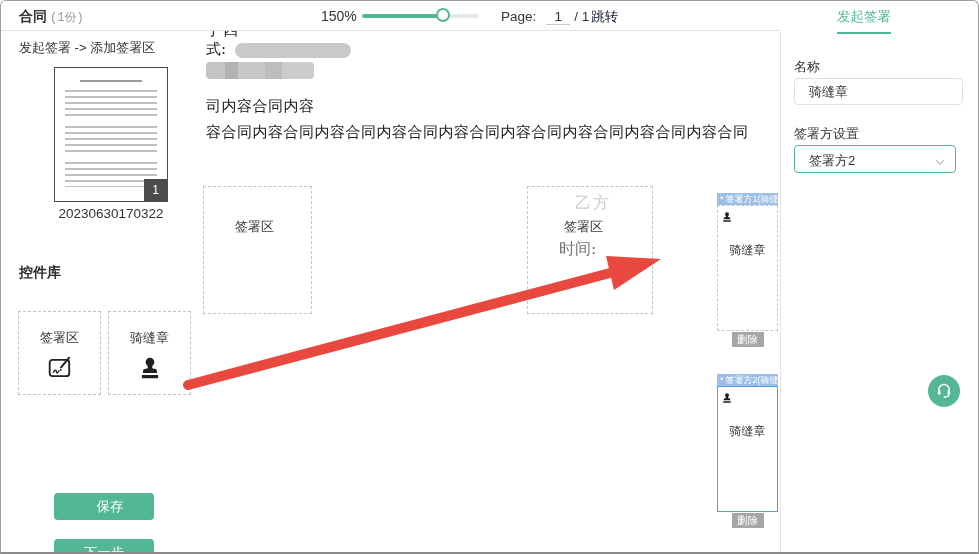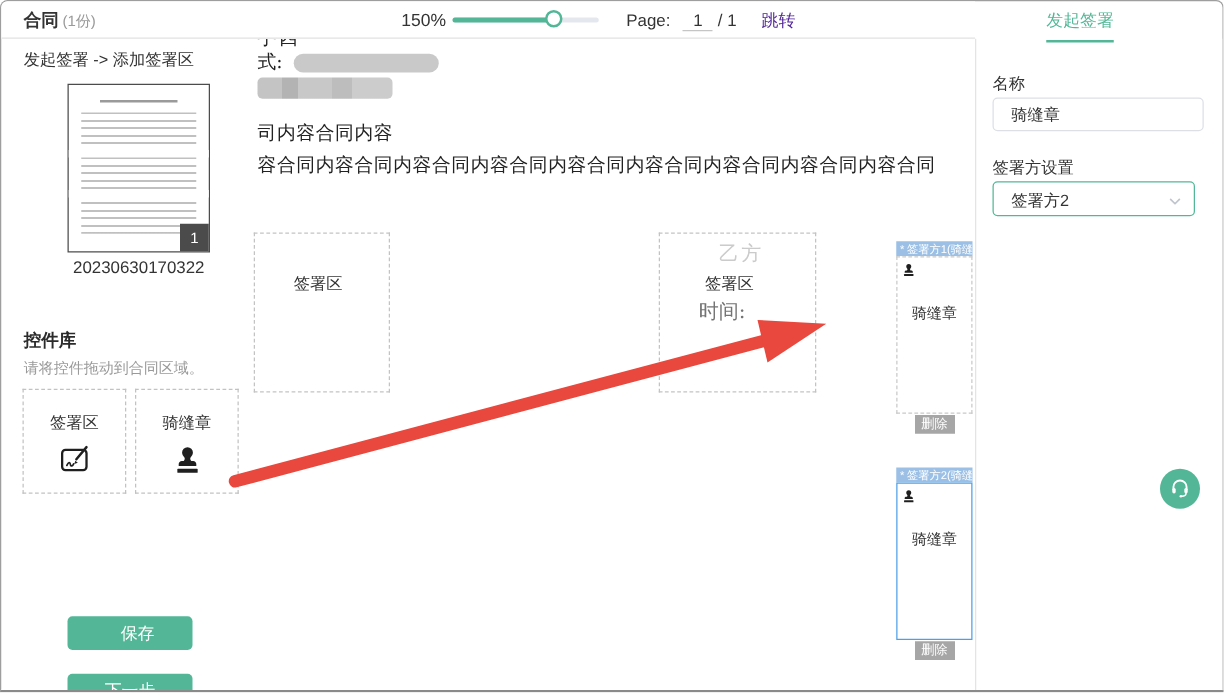--- a/index.html
+++ b/index.html
@@ -7,30 +7,30 @@
   body { font-family:"Liberation Sans",sans-serif; }
   #window {
     position:relative; width:979px; height:554px; overflow:hidden;
     background:#fff; border:1px solid #9e9e9e; border-bottom:2px solid #8a8a8a;
     border-radius:6px 6px 0 0;
   }
   
   #toolbar { position:absolute; left:0; top:0; width:779px; height:30px; background:#fff;
              border-bottom:1px solid #e2e2e2; z-index:30; }
   .tb-title { position:absolute; left:18px; top:7px; font-size:14px; color:#333; font-weight:bold; }
-  .tb-title-suffix { font-size:12px; color:#9a9a9a; font-weight:normal; margin-left:3px; }
+  .tb-title-suffix { font-size:12px; color:#9a9a9a; font-weight:normal; margin-left:3px;font-family:Liberation Mono, monospace; }
   .tb-zoom { position:absolute; left:320px; top:7px; font-size:14px; color:#333; }
   .slider { position:absolute; left:361px; top:13px; width:117px; height:4px; background:#e4e7ed; border-radius:2px; }
   .slider-fill { position:absolute; left:0; top:0; height:4px; width:70%; background:#53b797; border-radius:2px; }
   .slider-knob { position:absolute; left:calc(70% - 8px); top:-6px; width:14px; height:14px;
                  background:#fff; border:2px solid #53b797; border-radius:50%; }
   .tb-page { position:absolute; left:500px; top:7px; font-size:13.5px; color:#333; }
   .page-input { width:24px; border:none; border-bottom:1px solid #c5c5c5; text-align:center;
                 font-size:13.5px; color:#333; margin:0 4px 0 10px; outline:none; font-family:inherit; }
-  .jump-link { color:#4c1d95; margin-left:20px; cursor:pointer; }
+  .jump-link { color:#0f172a; margin-left:2px; cursor:pointer; }
   .settings-tab { position:absolute; left:836px; top:7px; z-index:30; font-size:13.5px; color:#53b797;
                   padding-bottom:6px; border-bottom:2px solid #53b797; cursor:pointer; }
   #v-divider { position:absolute; left:779px; top:30px; bottom:0; width:1px; background:#e4e4e4; z-index:25; }
   
   .sb-header { position:absolute; left:18px; top:38px; font-size:13px; color:#333; font-weight:normal; }
   .thumb { position:absolute; left:53px; top:66px; width:114px; height:135px; background:#fff;
            border:1px solid #4c4c4c; }
   .thumb-title { position:absolute; left:22%; top:12px; width:56%; height:2px; background:#9a9a9a; }
   .thumb-lines { position:absolute; left:9%; top:22px; right:9%; bottom:14px;
     background:
@@ -126,21 +126,20 @@
   <div class="thumb">
     <div class="thumb-title"></div>
     <div class="thumb-lines"></div>
     <div class="thumb-gap1"></div>
     <div class="thumb-gap2"></div>
     <div class="thumb-badge">1</div>
   </div>
   <div class="thumb-caption">20230630170322</div>
 
   <div class="lib-title">控件库</div>
-  <div class="lib-hint">请将控件拖动到合同区域。</div>
 
   <div class="ctrl-box" id="ctrl-sign">
     <span class="ctrl-label">签署区</span>
     <span class="ctrl-icon">
       <svg width="26" height="26" viewBox="0 0 24 24">
           <rect x="2.5" y="4.5" width="18" height="15" rx="2.5" fill="none" stroke="#1f1f1f" stroke-width="1.7"></rect>
           <path d="M20.5 2.5 L13 11.5" stroke="#1f1f1f" stroke-width="1.8" stroke-linecap="round"></path>
           <path d="M12.2 12.6 l1.9 1.4 -2.6 .9 z" fill="#1f1f1f"></path>
           <path d="M6 16 c1.2-2.6 2.3-2.6 2.7-.4 .3 1.4 1.5 .9 2.3-.8" fill="none" stroke="#1f1f1f" stroke-width="1.3" stroke-linecap="round"></path>
         </svg>

